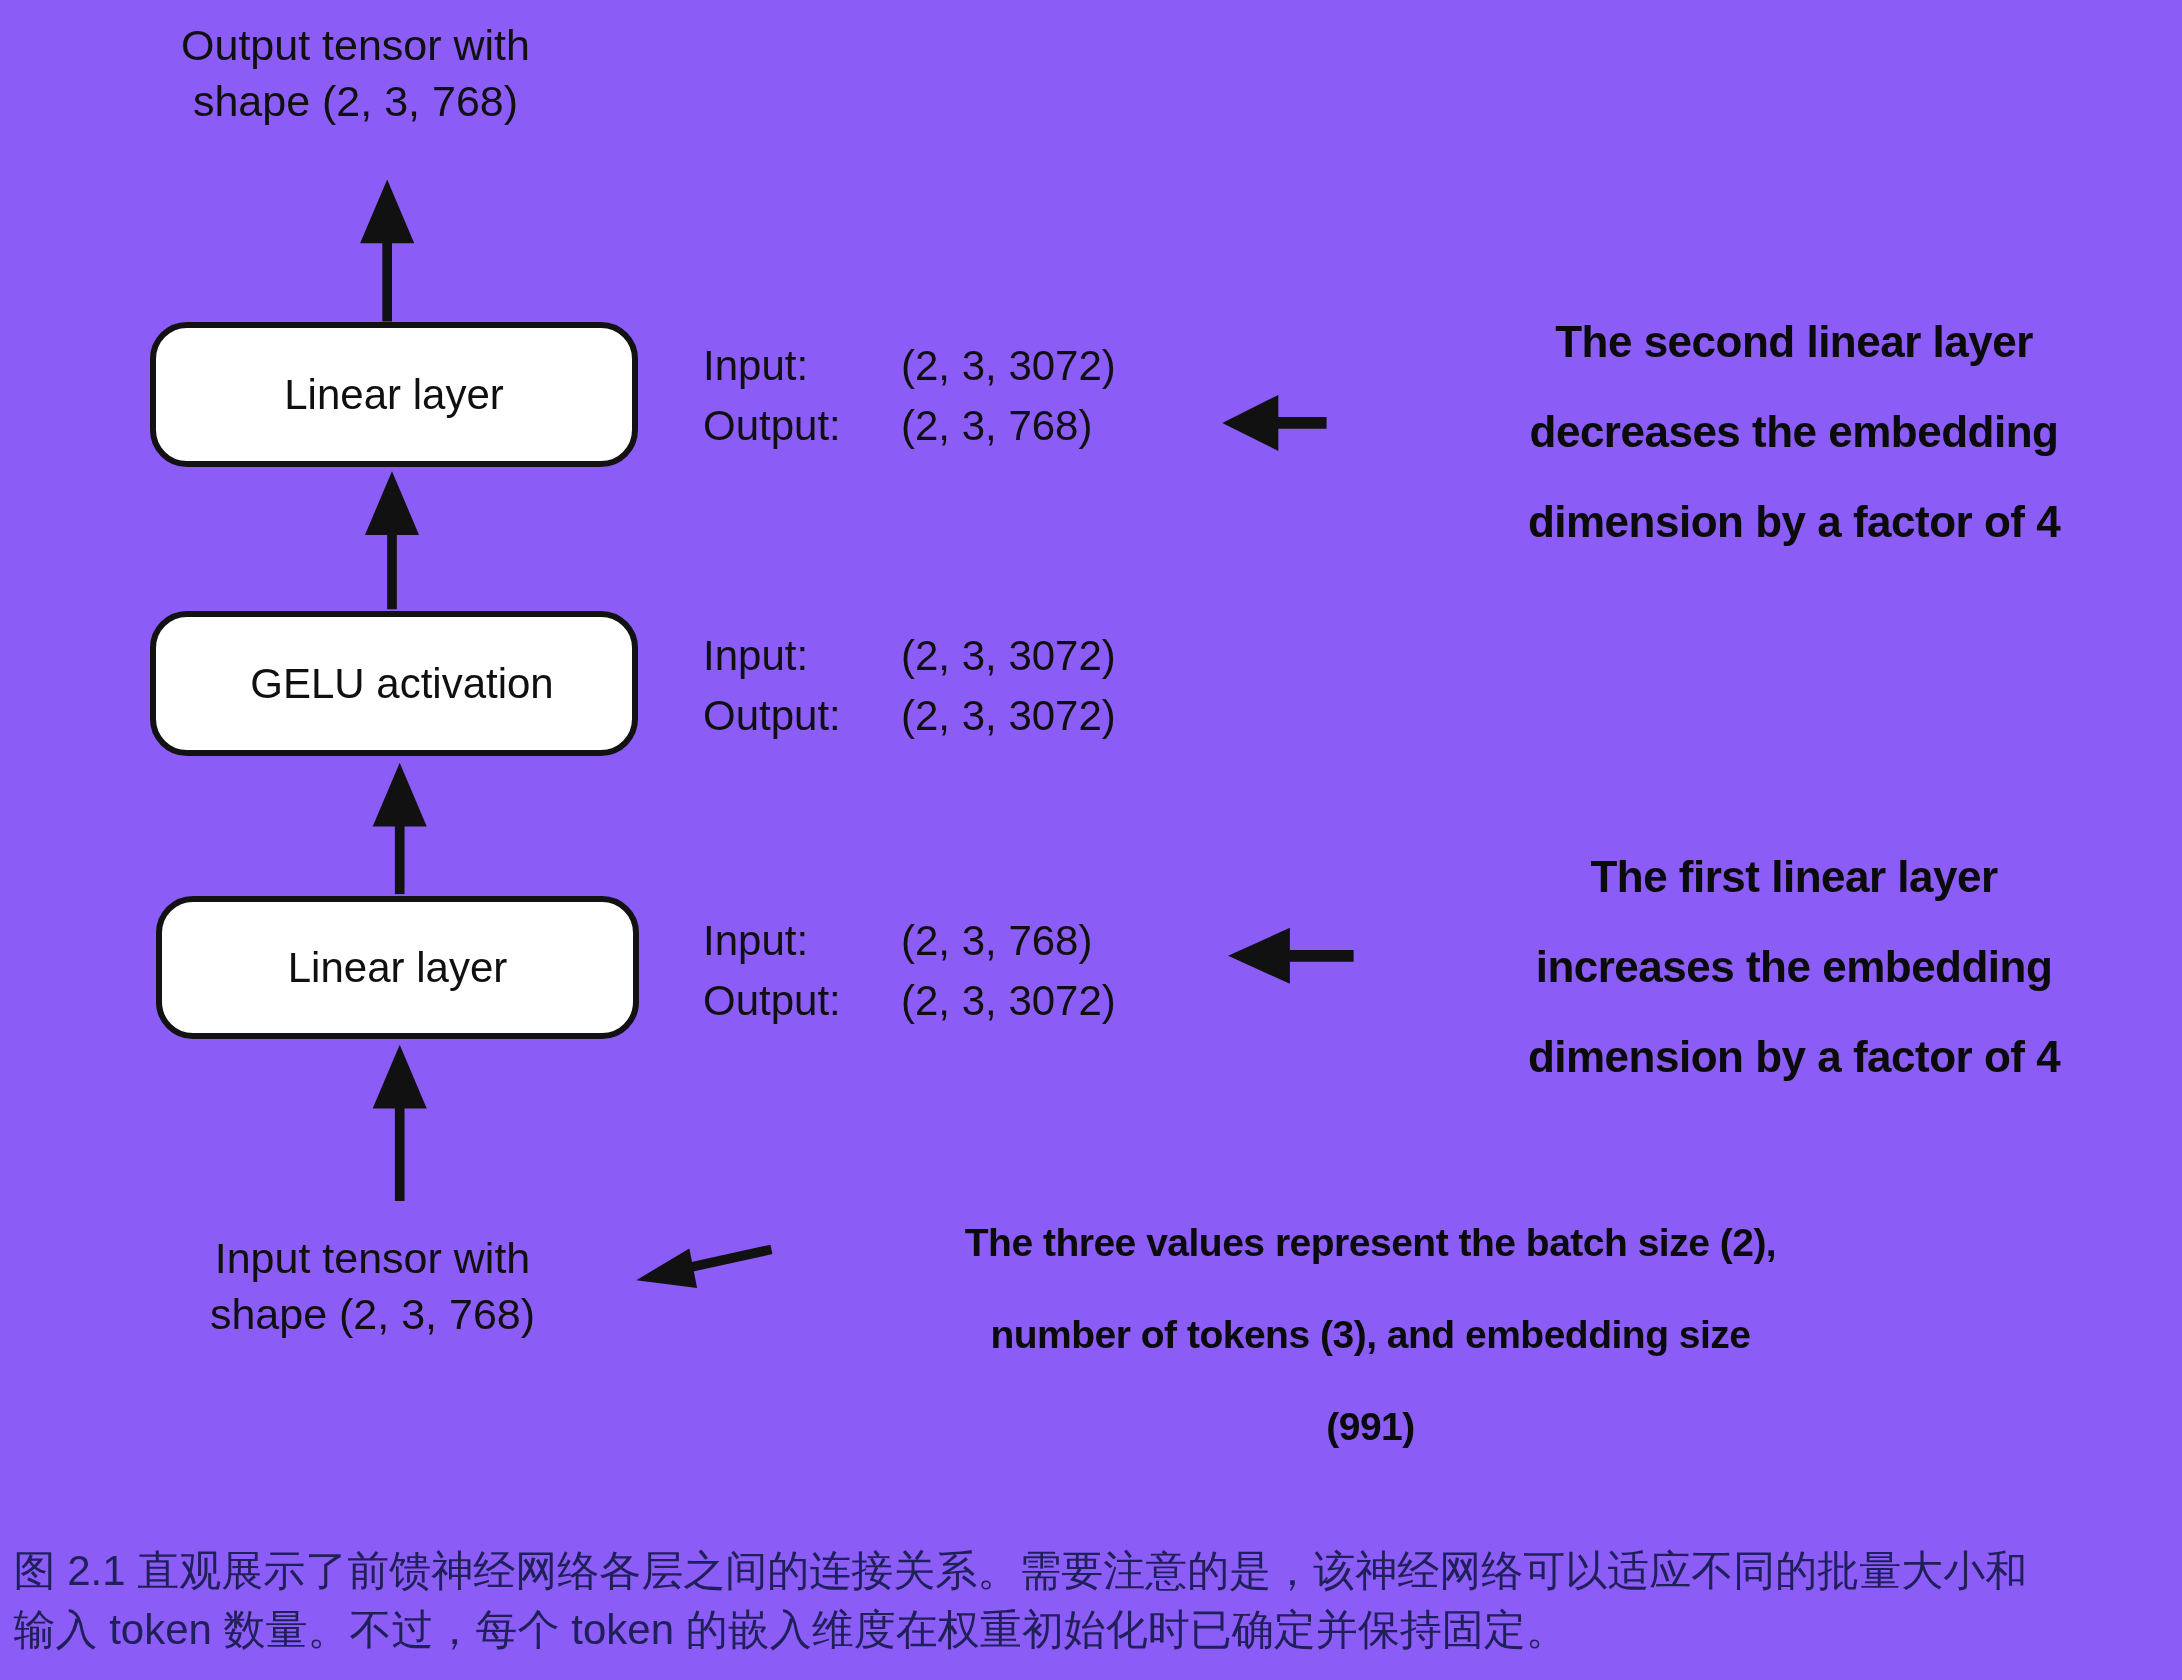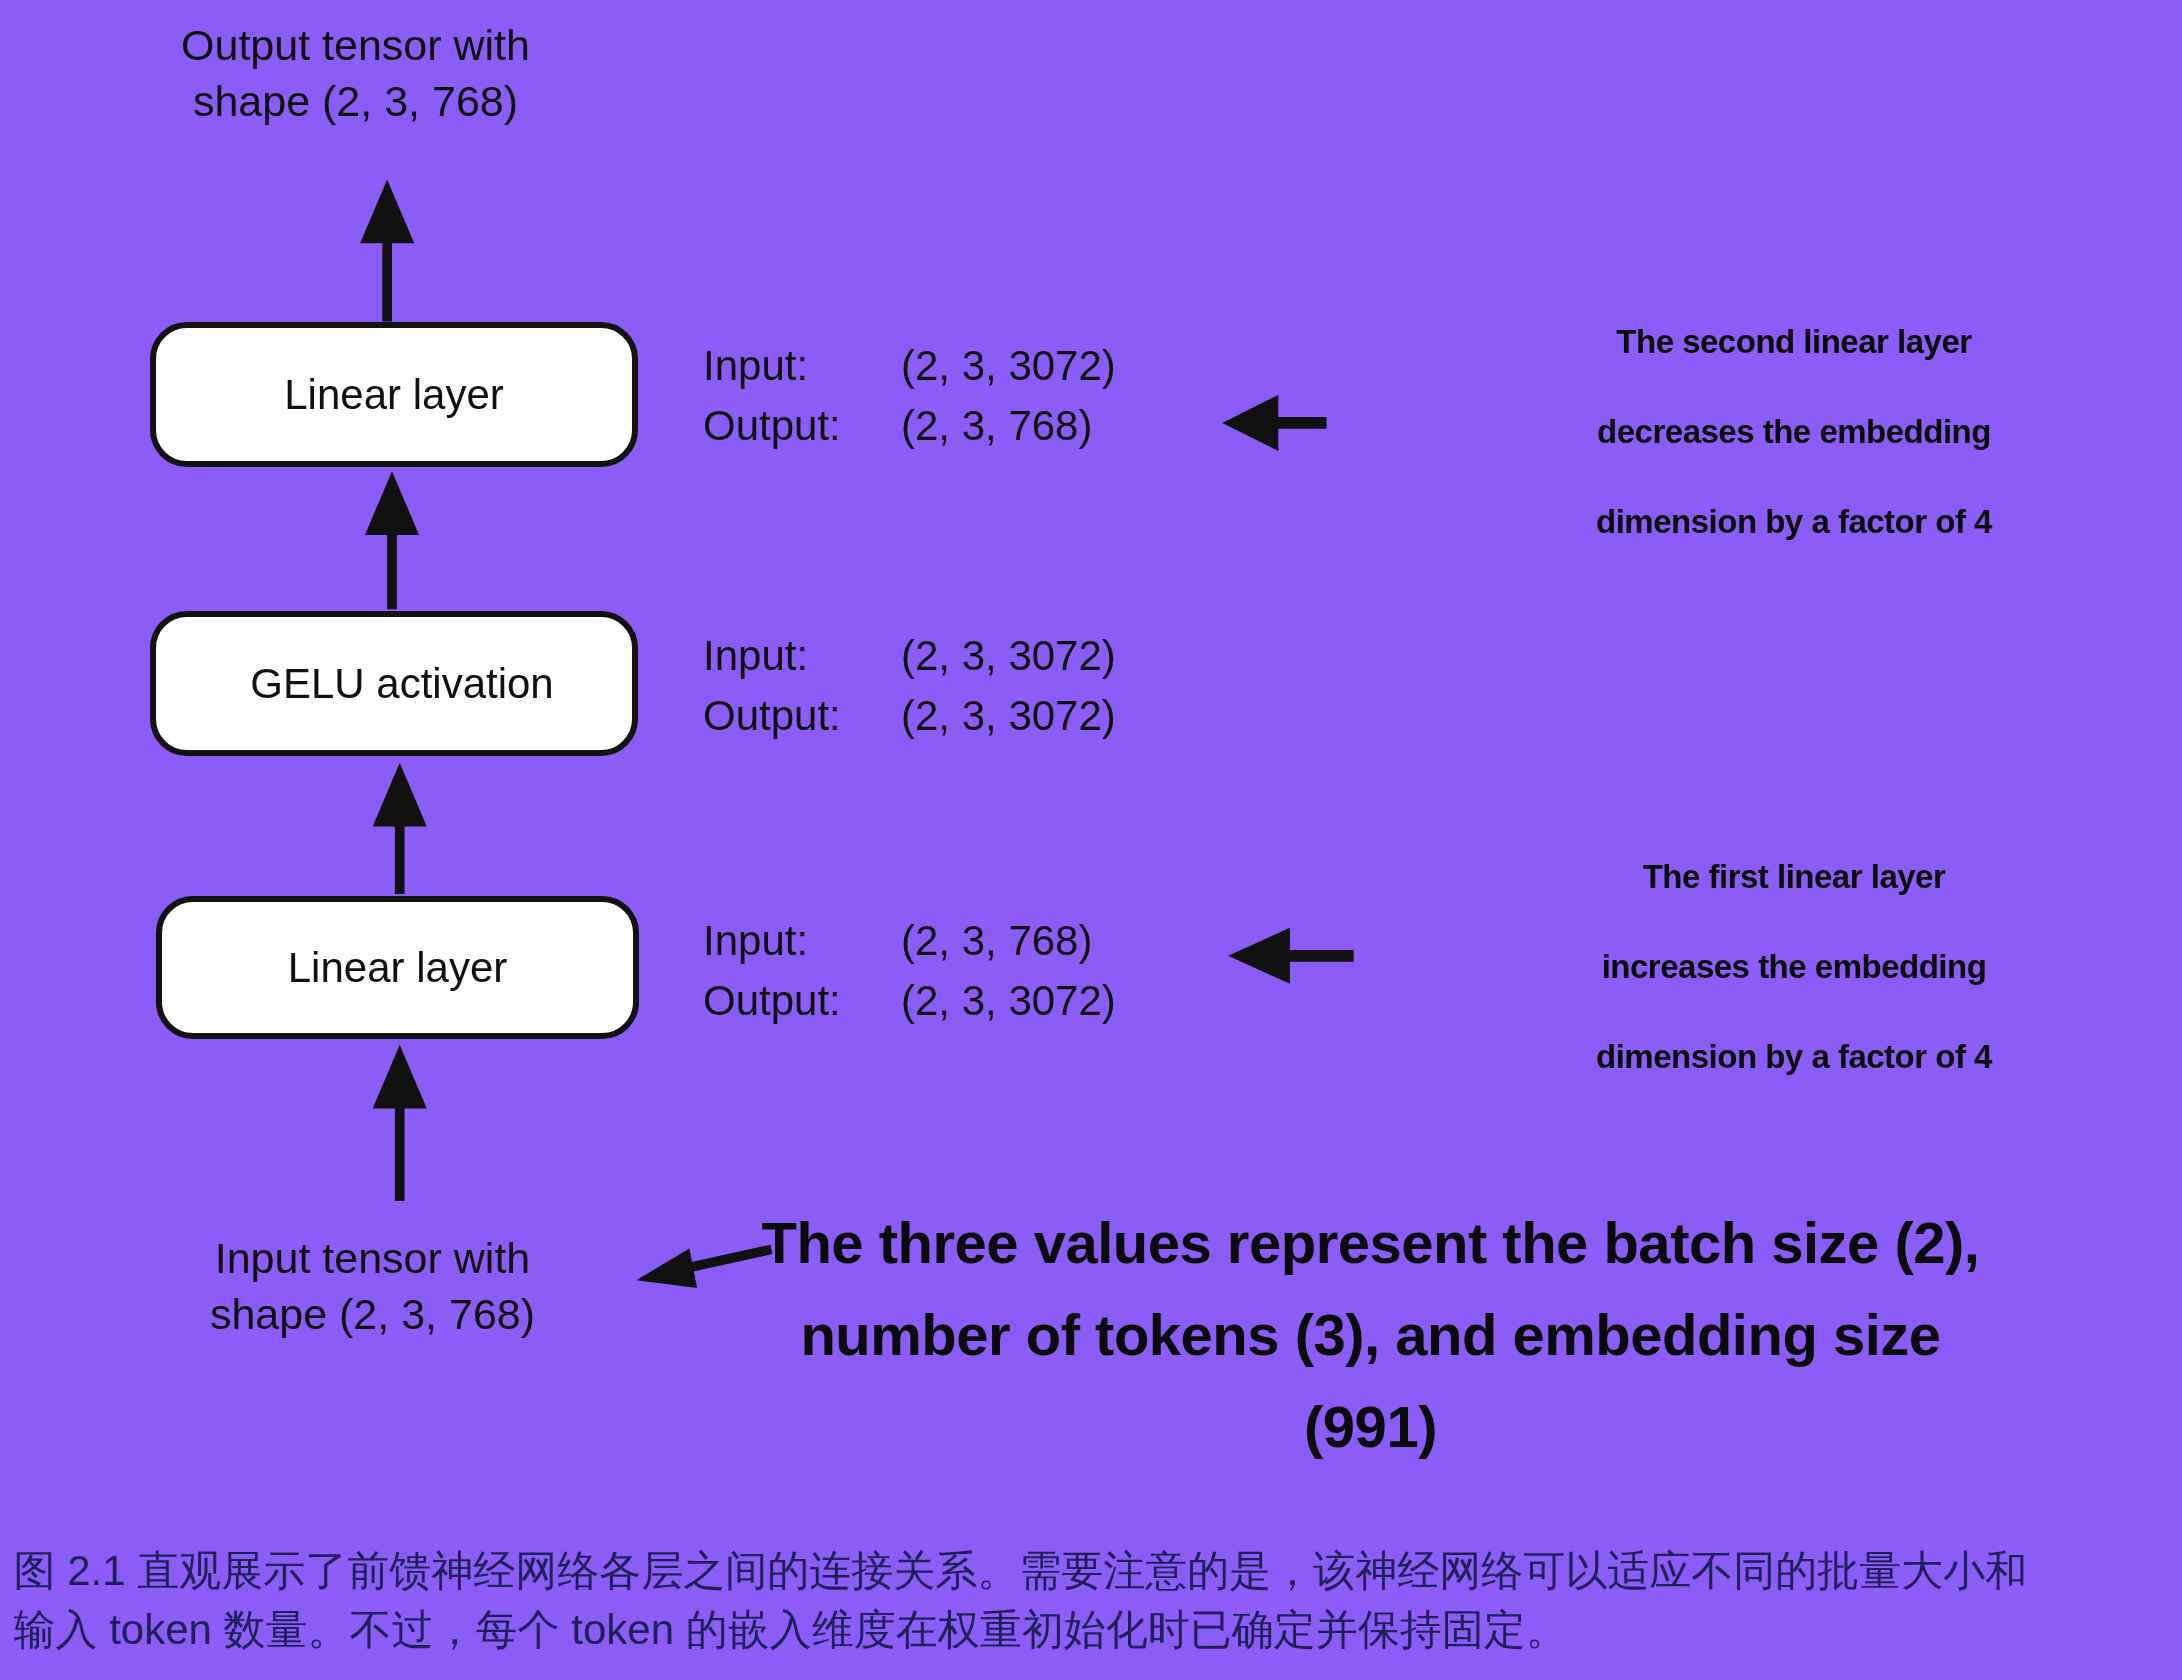--- a/index.html
+++ b/index.html
@@ -48,26 +48,26 @@
 
   .note{
     position:absolute;
     text-align:center;
     font-weight:700;
     color:#0b0b0b;
     letter-spacing:-0.5px;
   }
   .note span{display:block;}
   .note-right{
-    font-size:33px;
+    font-size:44px;
     line-height:90px;
     width:734px;
   }
   .note-bottom{
-    font-size:58px;
+    font-size:39px;
     line-height:92px;
     width:1313px;
   }
 
   .caption{
     position:absolute;
     left:13.5px;top:1541px;
     width:2163px;
     font-size:42px;
     line-height:59px;

